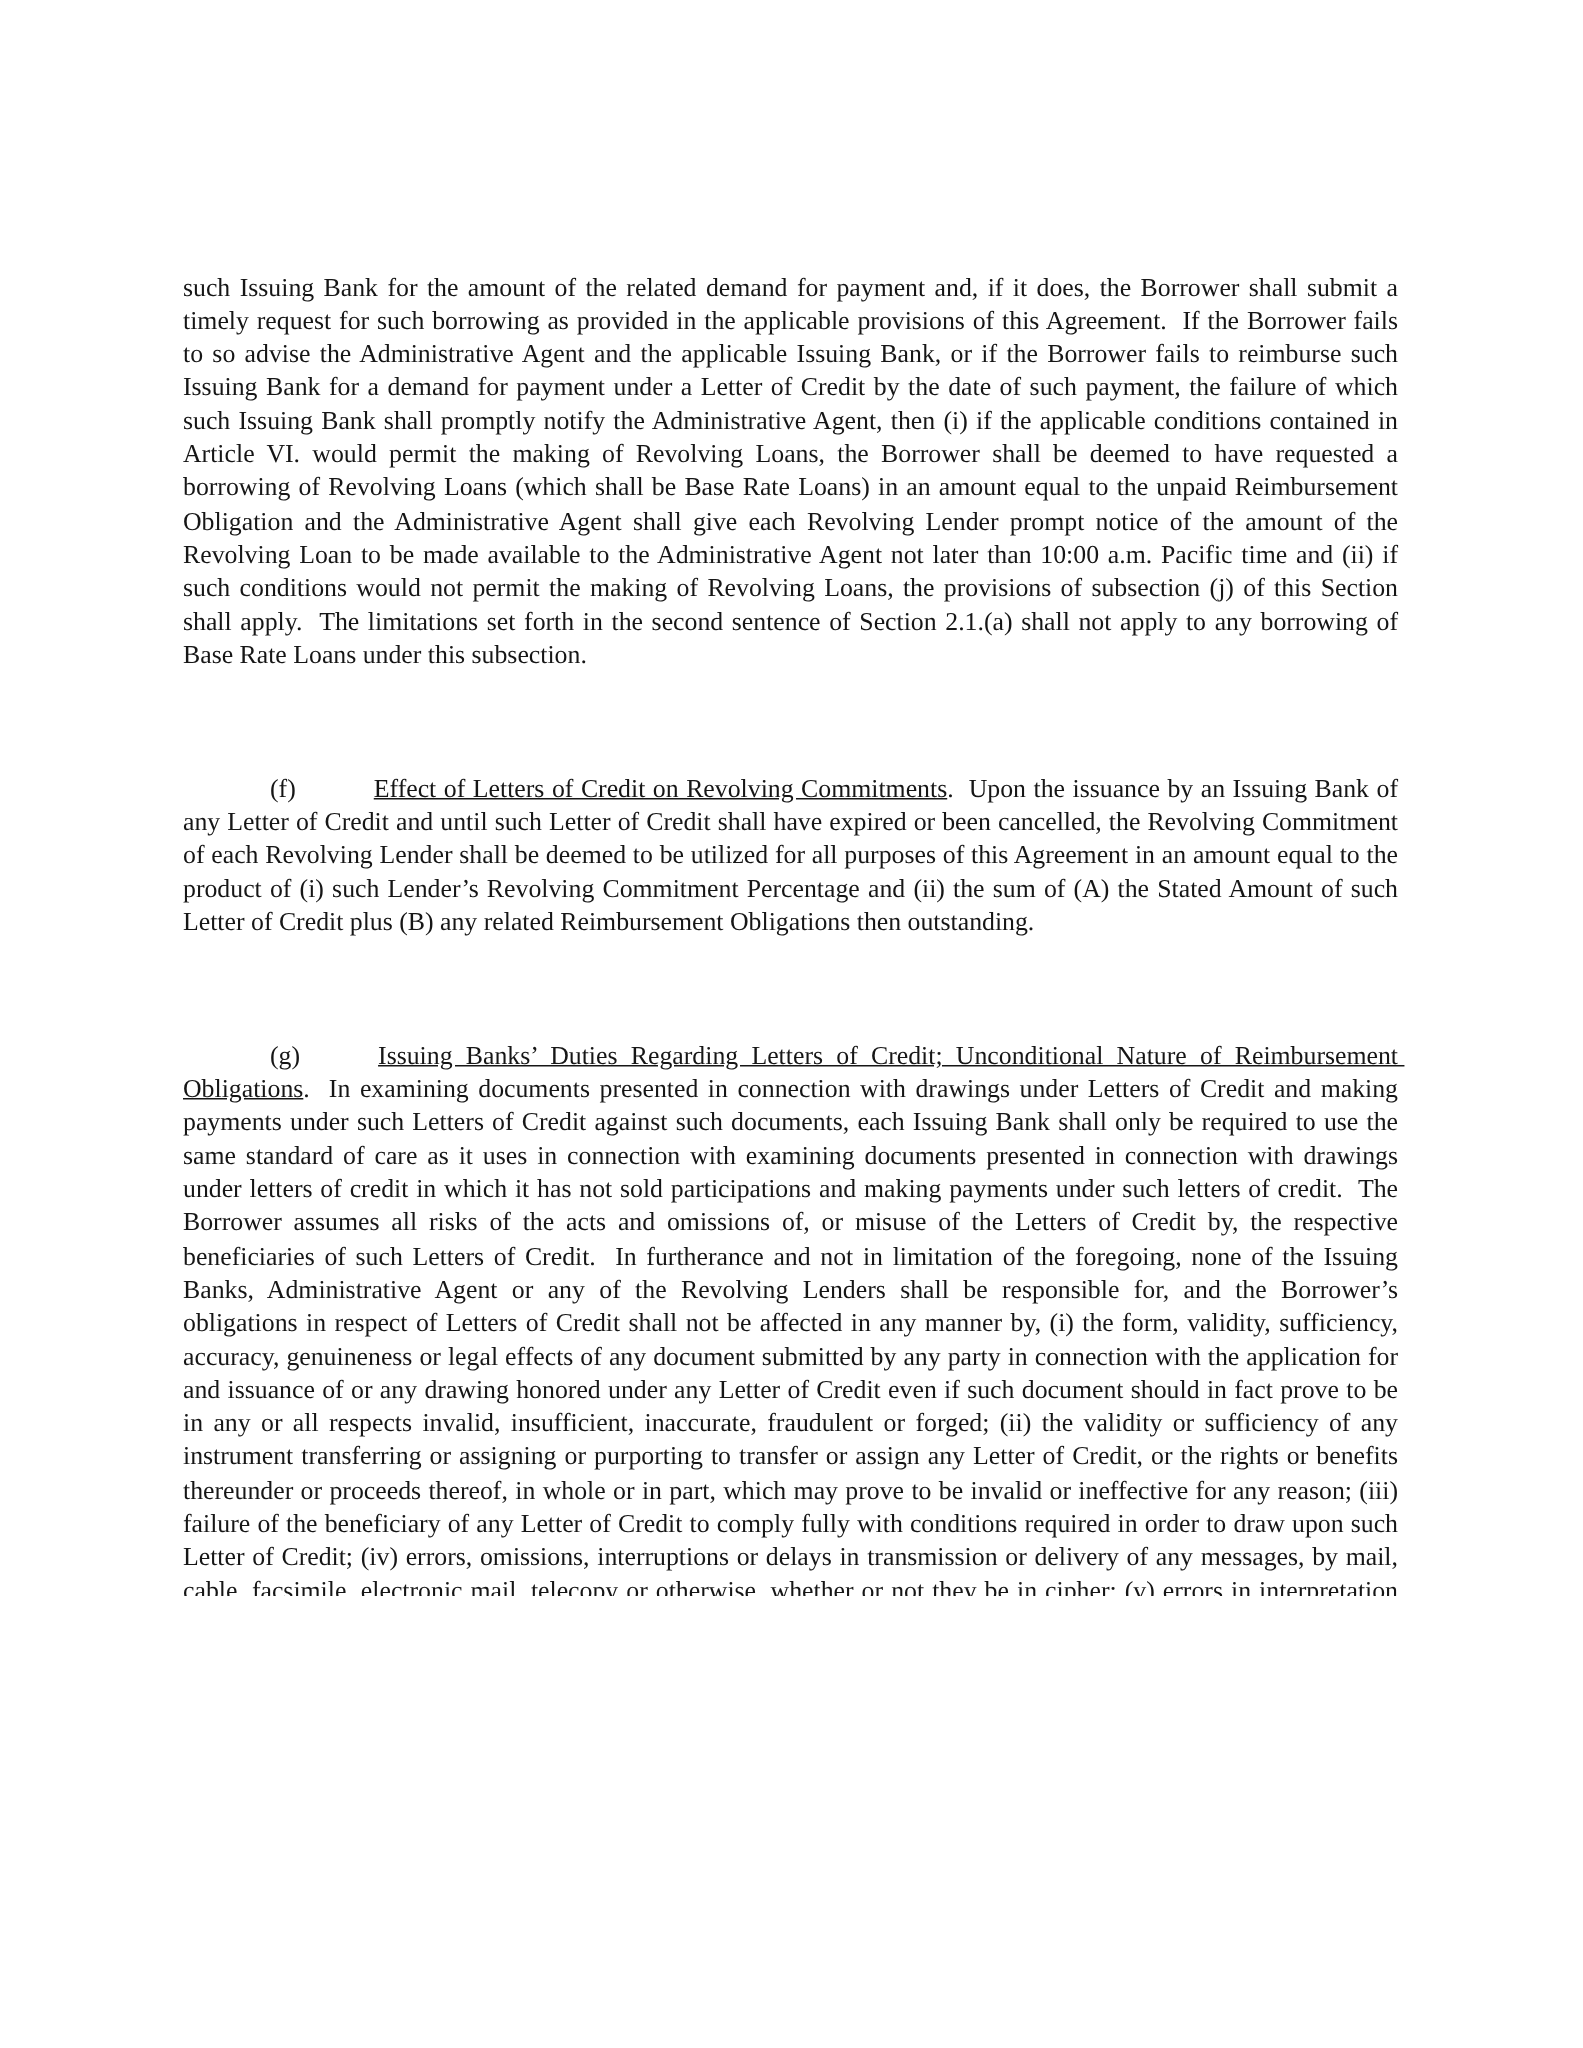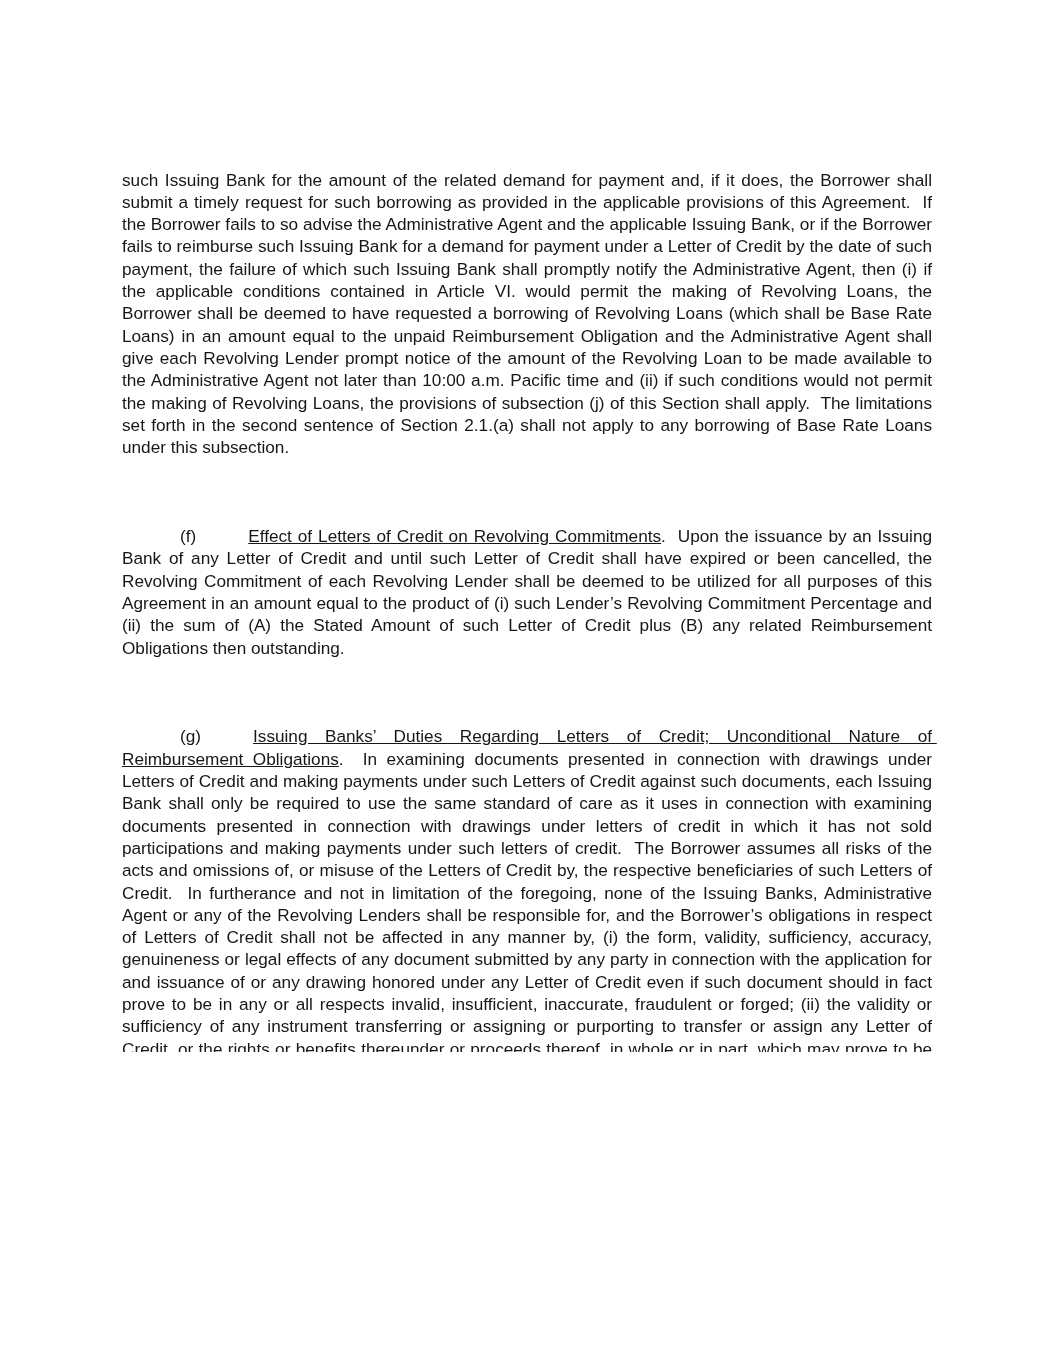--- a/index.html
+++ b/index.html
@@ -1,23 +1,24 @@
 <!DOCTYPE html>
 <html style="--deleted: #dd2222; --inserted: #2222cc;"><head>
 <meta charset="utf-8">
 <style>
   html, body { margin: 0; padding: 0; background: #ffffff; }
   .page {
     position: relative;
     width: 1055px;
     height: 1052px;
     background: #ffffff;
-    font-family: Liberation Sans, sans-serif;
+    font-family: Liberation Serif, serif;
     color: #161616;
     overflow: hidden;
+    margin-top: 12px;
   }
   .body-text {
     position: absolute;
     left: 122px;
     top: 124px;
     width: 810px;
     font-size: 17.2px;
     line-height: 22.3px;
     text-align: justify;
     white-space: pre-wrap;

